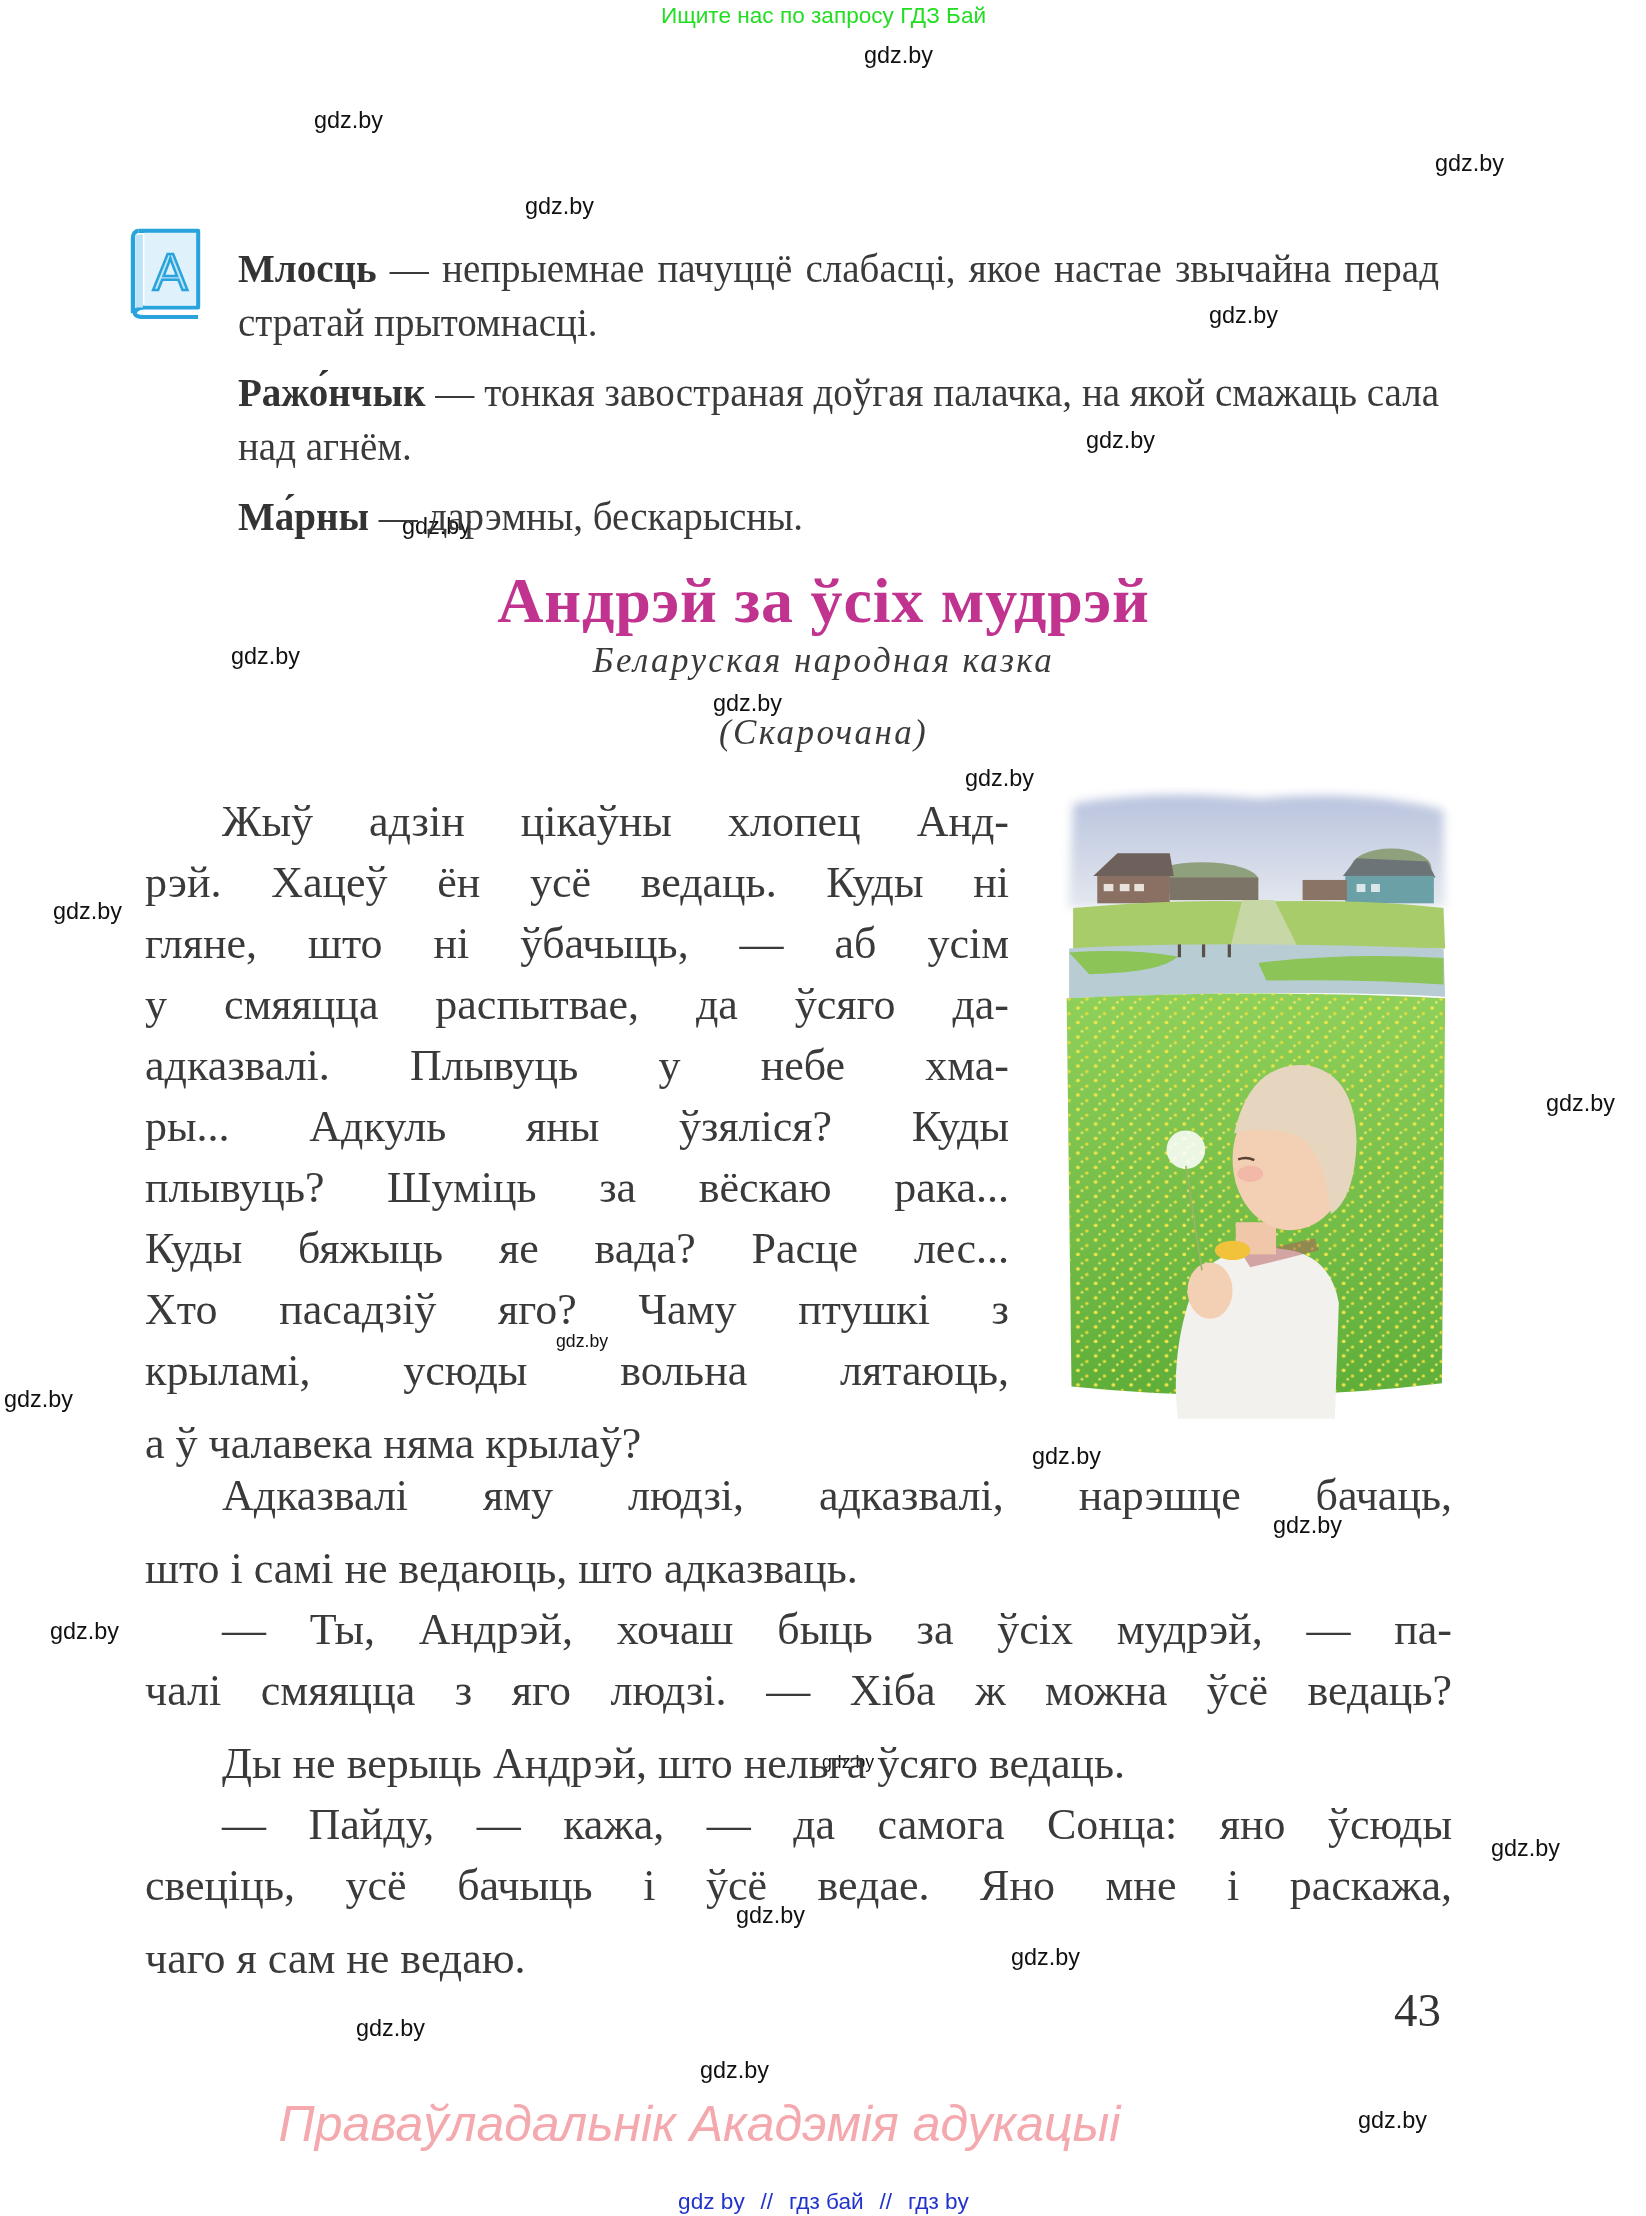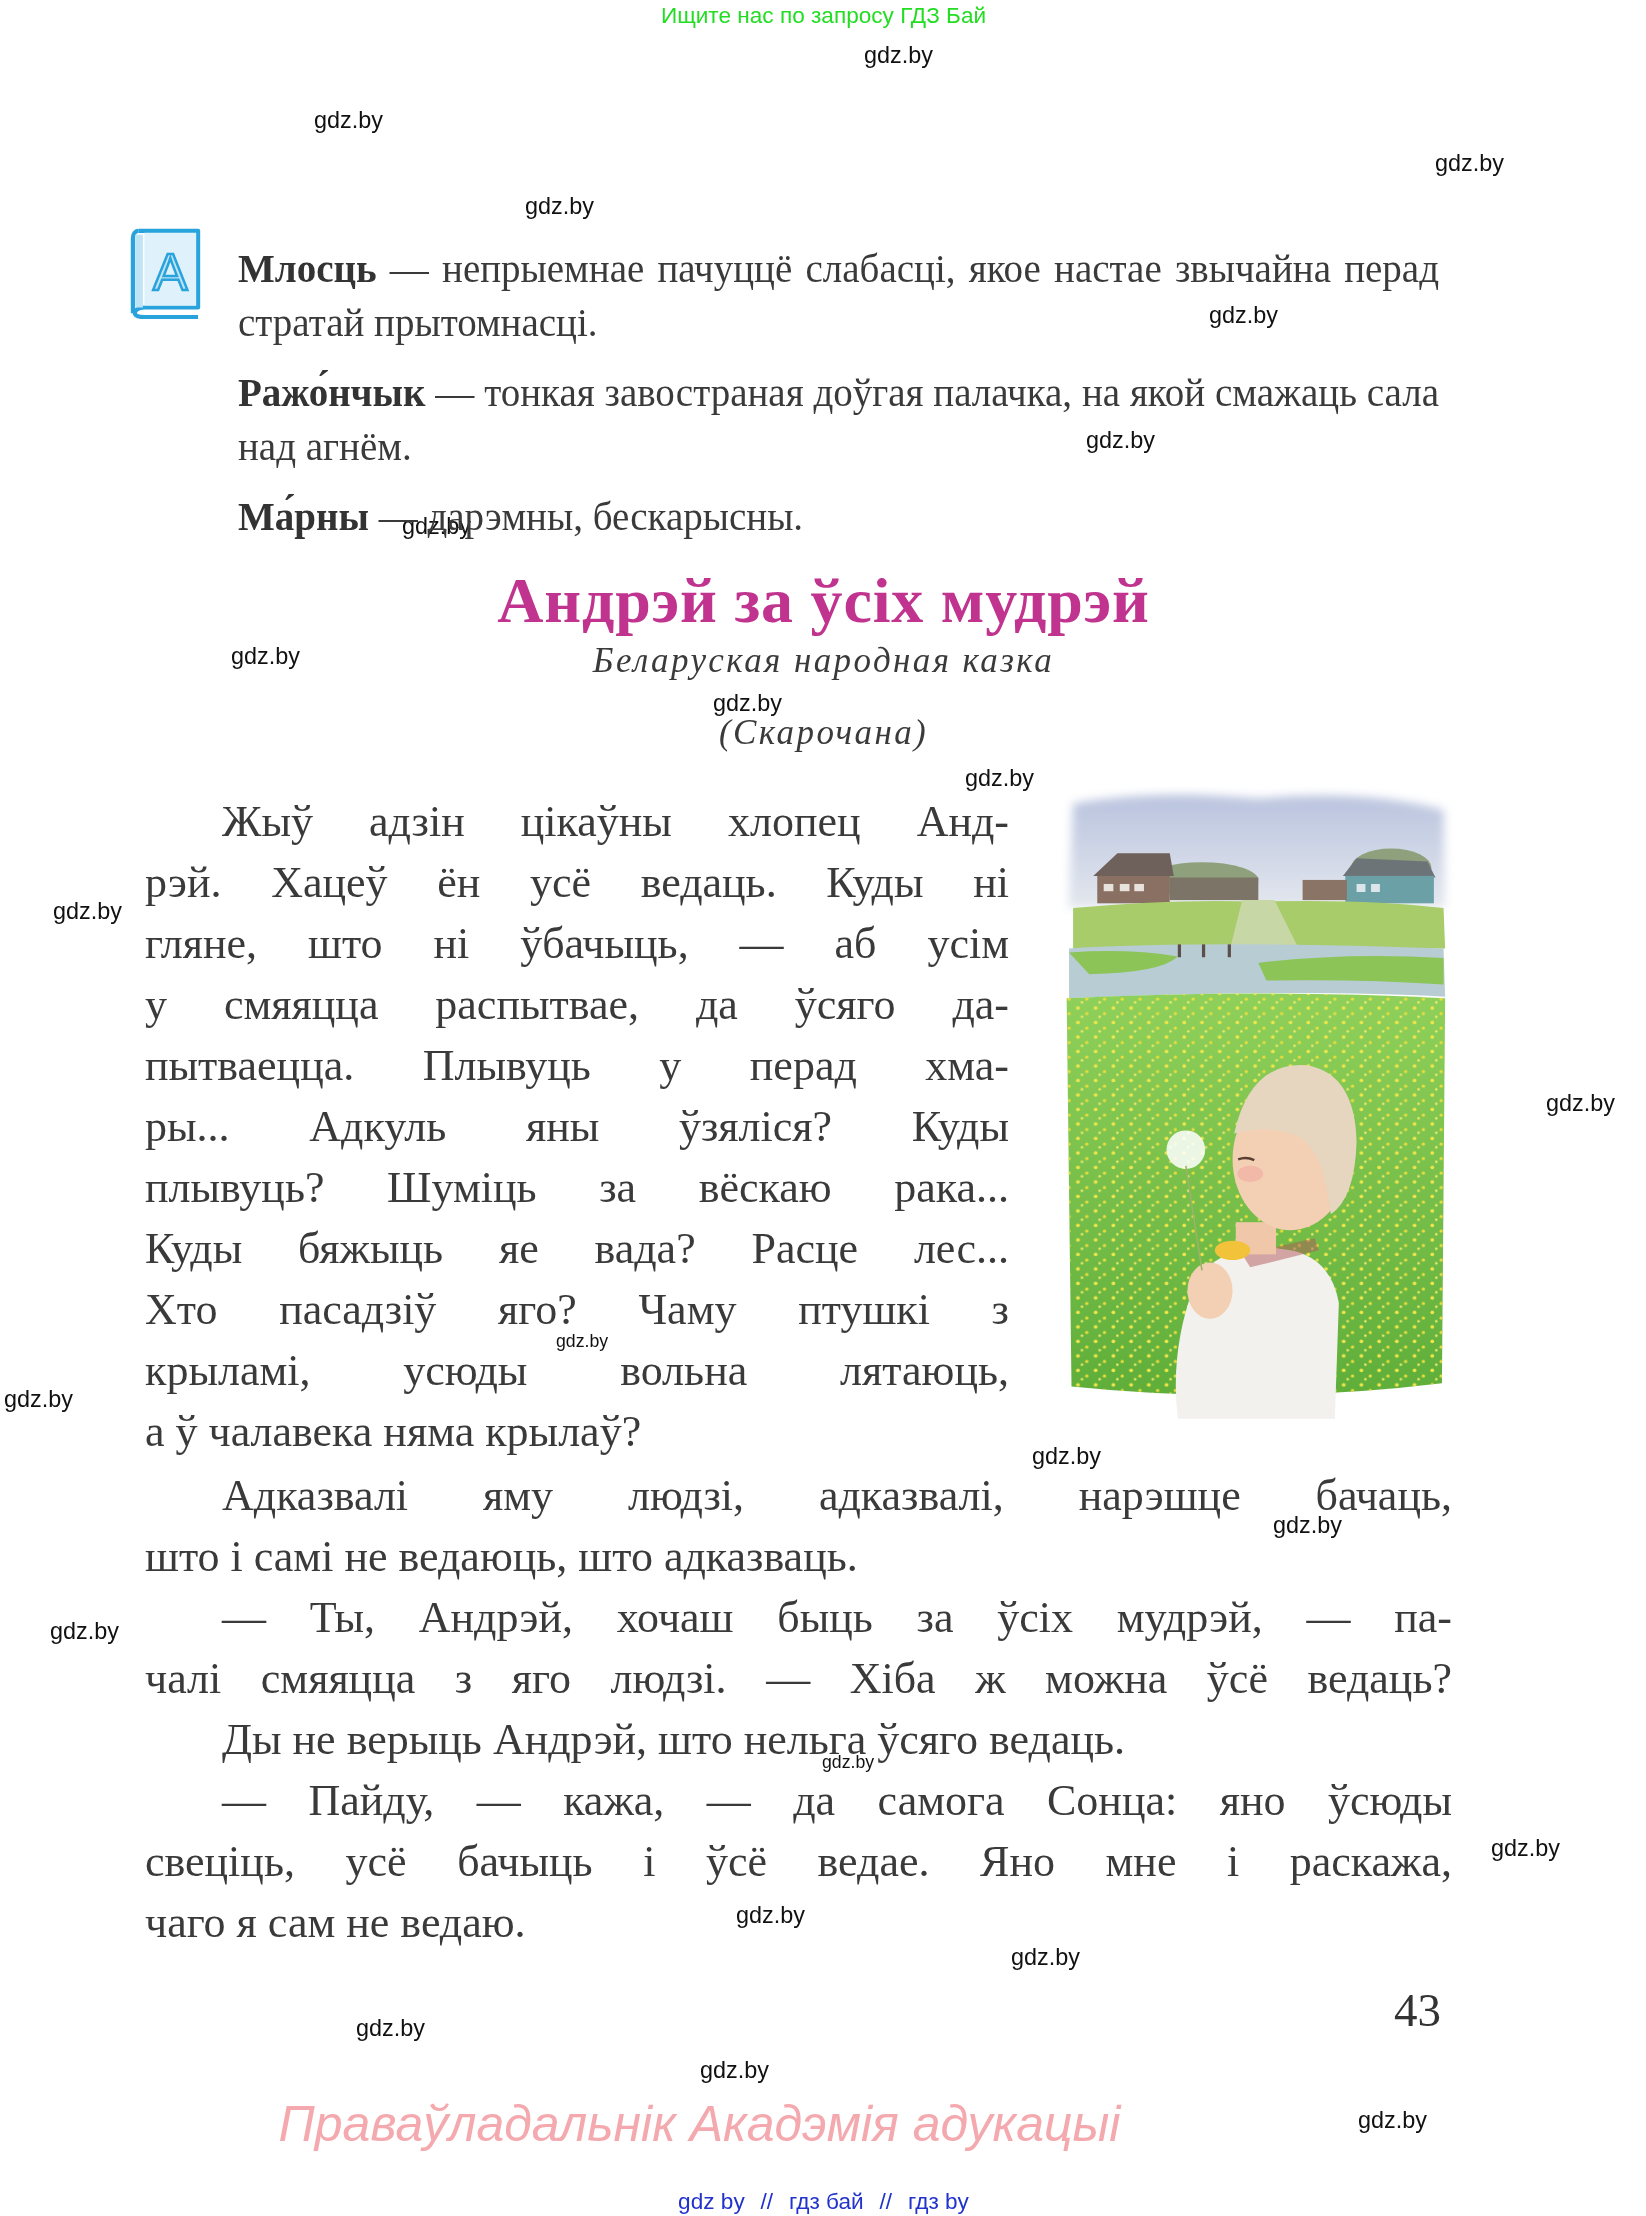--- a/index.html
+++ b/index.html
@@ -9,21 +9,21 @@
     .top-banner { position: absolute; top: 3.2px; left: 0; width: 1647px; text-align: center; font-family: "Liberation Sans", sans-serif; font-size: 22.6px; color: #22dd22; }
     .book-icon { position: absolute; left: 127px; top: 227px; width: 77px; height: 92px; }
     .defs { position: absolute; left: 222px; top: 226px; width: 1233px; font-size: 39px; line-height: 54px; color: #3a3a3a; font-family: "Liberation Serif", serif; text-align: justify; }
     .defs p { margin: 16px; }
     .defs b { color: #333; }
     .title { position: absolute; top: 564px; left: 0; width: 1647px; text-align: center; color: #c0348f; font-weight: bold; font-size: 64px; font-family: "Liberation Serif", serif; letter-spacing: 0.8px; }
     .subtitle { position: absolute; left: 0; width: 1647px; text-align: center; font-style: italic; font-size: 35px; font-family: "Liberation Serif", serif; color: #3a3a3a; letter-spacing: 2.4px; }
     .body-narrow { position: absolute; left: 145px; top: 791px; width: 864px; font-family: "Liberation Serif", serif; font-size: 44px; line-height: 61px; color: #3a3a3a; text-align: justify; }
     .body-wide { position: absolute; left: 145px; width: 1307px; font-family: "Liberation Serif", serif; font-size: 44px; line-height: 61px; color: #3a3a3a; }
     .line { white-space: nowrap; display: block; text-align-last: justify; text-align: justify; }
-    .line.last { text-align-last: left; }
+    .line.last { text-align-last: left; margin-top: 12px; }
     .line.indent { padding-left: 77px; }
     .illustration { position: absolute; left: 1057px; top: 787px; width: 397px; height: 632px; }
     .page-number { position: absolute; left: 1394px; top: 1983px; font-size: 47px; font-family: "Liberation Serif", serif; color: #333; }
     .rights { position: absolute; left: 0; top: 2095px; width: 1399px; text-align: center; font-family: "Liberation Sans", sans-serif; font-style: italic; font-size: 50px; color: #f4a9ae; }
     .footer-links { position: absolute; left: 0; top: 2189px; width: 1647px; text-align: center; font-family: "Liberation Sans", sans-serif; font-size: 22.6px; color: #2233cc; }
     .footer-links span { margin: 0 4.8px; }
   </style>
 </head>
 <body>
 
@@ -70,21 +70,21 @@
 
 <div class="title">Андрэй за ўсіх мудрэй</div>
 <div class="subtitle" style="top:641px;">Беларуская народная казка</div>
 <div class="subtitle" style="top:713px;">(Скарочана)</div>
 
 <div class="body-narrow">
   <span class="line indent">Жыў адзін цікаўны хлопец Анд-</span>
   <span class="line">рэй. Хацеў ён усё ведаць. Куды ні</span>
   <span class="line">гляне, што ні ўбачыць, — аб усім</span>
   <span class="line">у смяяцца распытвае, да ўсяго да-</span>
-  <span class="line">пытваецца. Плывуць у перад хма-</span>
+  <span class="line">адказвалі. Плывуць у небе хма-</span>
   <span class="line">ры... Адкуль яны ўзяліся? Куды</span>
   <span class="line">плывуць? Шуміць за вёскаю рака...</span>
   <span class="line">Куды бяжыць яе вада? Расце лес...</span>
   <span class="line">Хто пасадзіў яго? Чаму птушкі з</span>
   <span class="line">крыламі, усюды вольна лятаюць,</span>
   <span class="line last">а ў чалавека няма крылаў?</span>
 </div>
 
 <svg class="illustration" viewBox="0 0 493 784">
   <defs>

